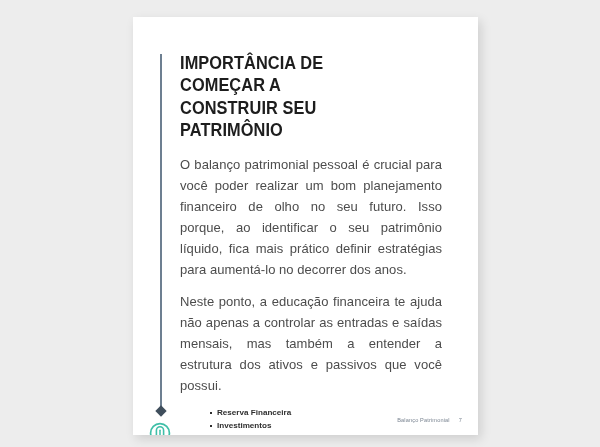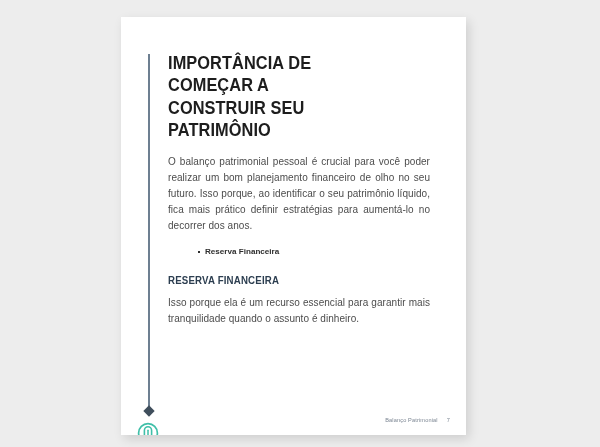--- a/index.html
+++ b/index.html
@@ -10,21 +10,21 @@
     width: 600px;
     height: 447px;
     background: #ededed;
     font-family: "Liberation Sans", sans-serif;
     overflow: hidden;
     position: relative;
   }
 
   #page {
     position: absolute;
-    left: 121px;
+    left: 133px;
     top: 17px;
     width: 345px;
     height: 418px;
     background: #ffffff;
     box-shadow: 3px 4px 10px rgba(0,0,0,0.13);
     overflow: hidden;
   }
 
   
   .rail {
@@ -71,21 +71,21 @@
     letter-spacing: 0.1px;
     color: #1d1d1d;
     text-transform: uppercase;
     transform: scaleX(0.86);
     transform-origin: left center;
     white-space: pre-line;
   }
 
   p.body {
     margin: 0 0 11px 0;
-    font-size: 10px;
+    font-size: 13px;
     line-height: 1.62;
     color: #4c4c4c;
     text-align: justify;
     text-justify: inter-word;
     letter-spacing: 0.05px;
   }
   p.body:last-child { margin-bottom: 0; }
 
   .strong-accent {
     font-weight: bold;
@@ -157,24 +157,26 @@
     </svg>
   </div>
 
   <div class="content">
 
     <h1 class="doc-title">IMPORTÂNCIA DE COMEÇAR A
 CONSTRUIR SEU PATRIMÔNIO</h1>
 
     <p class="body">O balanço patrimonial pessoal é crucial para você poder realizar um bom planejamento financeiro de olho no seu futuro. Isso porque, ao identificar o seu patrimônio líquido, fica mais prático definir estratégias para aumentá-lo no decorrer dos anos.</p>
 
+    <p class="body">Neste ponto, a educação financeira te ajuda não apenas a controlar as entradas e saídas mensais, mas também a entender a estrutura dos ativos e passivos que você possui.</p>
 
 
     <ul class="bullets">
       <li><span>Reserva Financeira</span></li>
+      <li><span>Investimentos</span></li>
     </ul>
 
     <h2 class="section-title">RESERVA FINANCEIRA</h2>
 
 
     <p class="body">Isso porque ela é um recurso essencial para garantir mais tranquilidade quando o assunto é dinheiro.</p>
 
   </div>
 
   <div class="footer">

